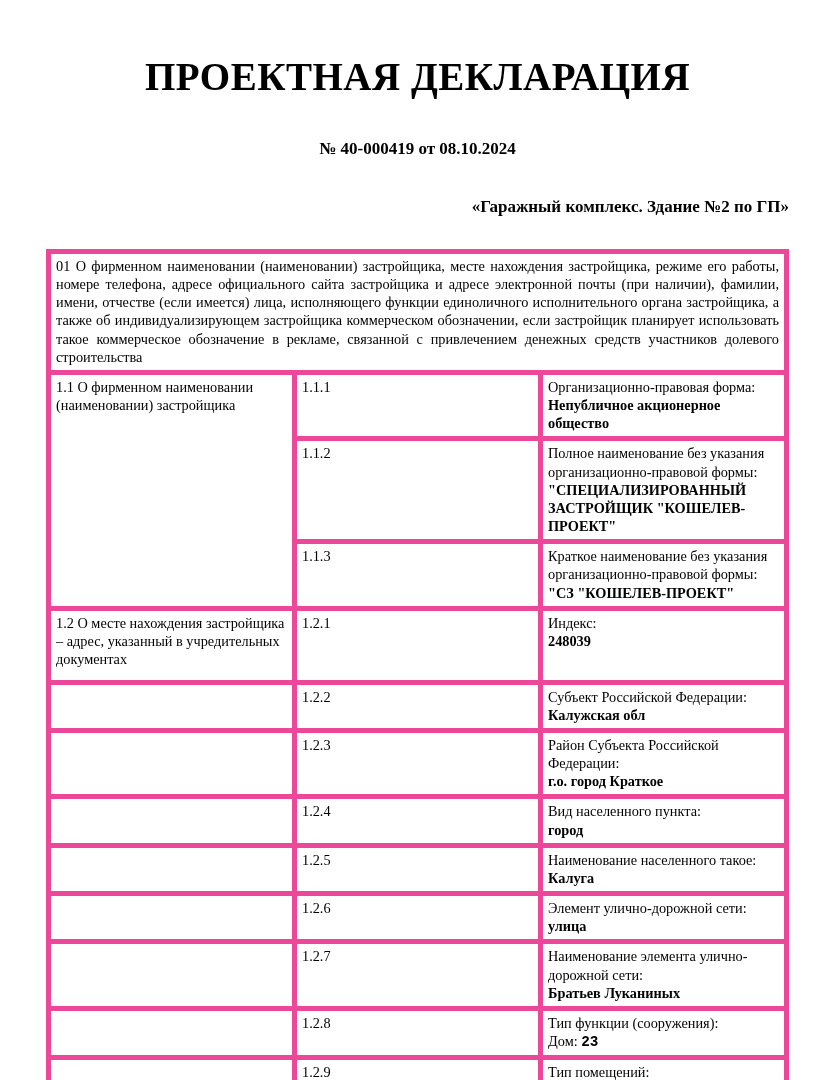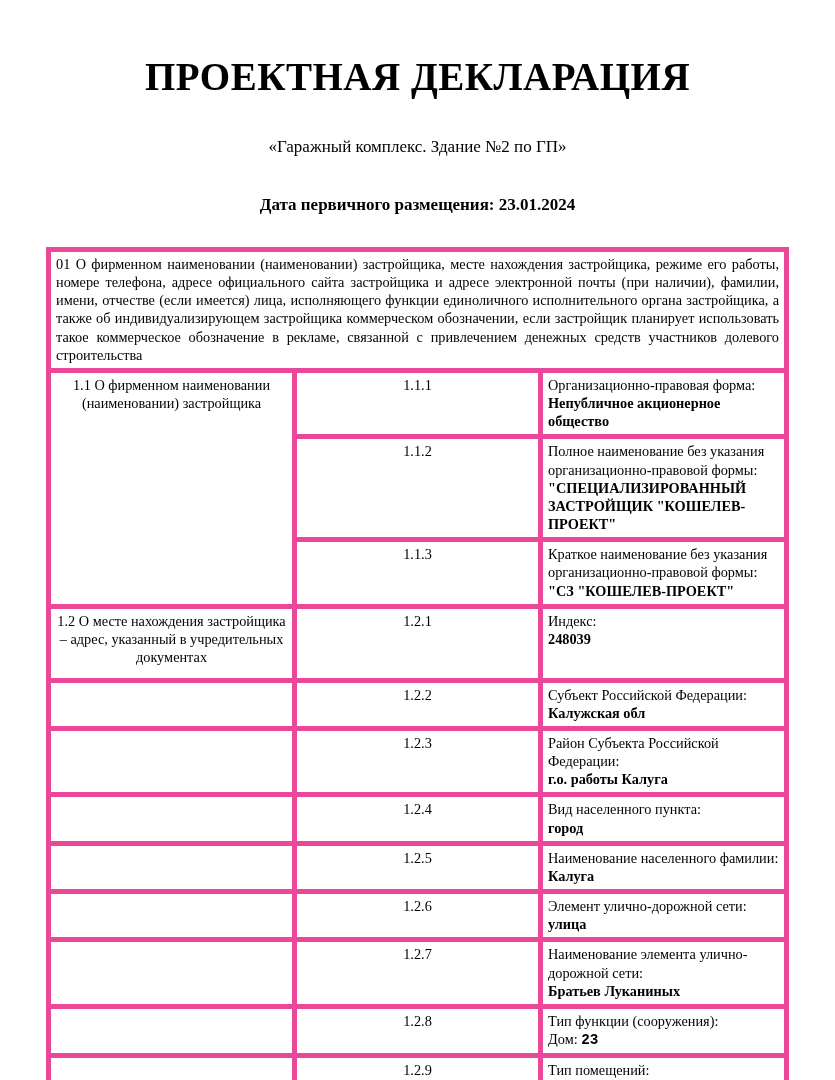--- a/index.html
+++ b/index.html
@@ -27,23 +27,23 @@
     letter-spacing: 0.5px;
     margin: 12px 0 0 0;
   }
   .doc-number {
     text-align: center;
     font-size: 17px;
     font-weight: bold;
     margin: 40px 0 0 0;
   }
   .doc-object {
-    text-align: center;
+    text-align: right;
     font-size: 17px;
-    font-weight: normal;
+    font-weight: bold;
     margin: 38px 0 0 0;
   }
   .doc-date {
     text-align: center;
     font-size: 17px;
     font-weight: bold;
     margin: 38px 0 0 0;
   }
   table.decl {
     width: 100%;
@@ -57,25 +57,24 @@
     padding: 3px 5px 4px 5px;
     font-size: 14.3px;
     line-height: 1.27;
   }
   td.section-head {
     text-align: justify;
     hyphens: auto;
   }
   td.col-left {
     width: 196px;
-    text-align: center;
   }
   td.col-num {
     width: 52px;
-    text-align: center;
+    text-align: left;
     white-space: nowrap;
   }
   .num-mid {
     padding-top: 14px;
     font-family: Liberation Serif, serif;
   }
   .num-mid2 {
     padding-top: 7px;
   }
   b {
@@ -85,22 +84,22 @@
   .val { display: block; font-weight: bold; }
   .inline-val { font-weight: bold; font-family: Liberation Mono, monospace; }
   .tall-cell { height: 62px; }
 </style>
 </head>
 <body>
 
 <div class="page">
 
   <div class="doc-title">ПРОЕКТНАЯ ДЕКЛАРАЦИЯ</div>
+  <div class="doc-number">№ 40-000419 от 08.10.2024</div>
   <div class="doc-object">«Гаражный комплекс. Здание №2 по ГП»</div>
-  <div class="doc-date">Дата первичного размещения: 23.01.2024</div>
 
   <table class="decl">
     <tbody>
       <tr>
         <td class="section-head" colspan="3">01 О фирменном наименовании (наименовании) застройщика, месте нахождения застройщика, режиме его работы, номере телефона, адресе официального сайта застройщика и адресе электронной почты (при наличии), фамилии, имени, отчестве (если имеется) лица, исполняющего функции единоличного исполнительного органа застройщика, а также об индивидуализирующем застройщика коммерческом обозначении, если застройщик планирует использовать такое коммерческое обозначение в рекламе, связанной с привлечением денежных средств участников долевого строительства</td>
       </tr>
 
       <tr>
         <td class="col-left" rowspan="3">1.1 О фирменном наименовании (наименовании) застройщика</td>
         <td class="col-num">1.1.1</td>
@@ -138,36 +137,36 @@
         <td>
           <span class="lbl">Субъект Российской Федерации:</span>
           <span class="val">Калужская обл</span>
         </td>
       </tr>
       <tr>
         <td class="col-left">&nbsp;</td>
         <td class="col-num num-mid2">1.2.3</td>
         <td>
           <span class="lbl">Район Субъекта Российской Федерации:</span>
-          <span class="val">г.о. работы Калуга</span>
+          <span class="val">г.о. город Краткое</span>
         </td>
       </tr>
       <tr>
         <td class="col-left">&nbsp;</td>
         <td class="col-num num-mid2">1.2.4</td>
         <td>
           <span class="lbl">Вид населенного пункта:</span>
           <span class="val">город</span>
         </td>
       </tr>
       <tr>
         <td class="col-left">&nbsp;</td>
         <td class="col-num num-mid2">1.2.5</td>
         <td>
-          <span class="lbl">Наименование населенного фамилии:</span>
+          <span class="lbl">Наименование населенного такое:</span>
           <span class="val">Калуга</span>
         </td>
       </tr>
       <tr>
         <td class="col-left">&nbsp;</td>
         <td class="col-num num-mid2">1.2.6</td>
         <td>
           <span class="lbl">Элемент улично-дорожной сети:</span>
           <span class="val">улица</span>
         </td>

